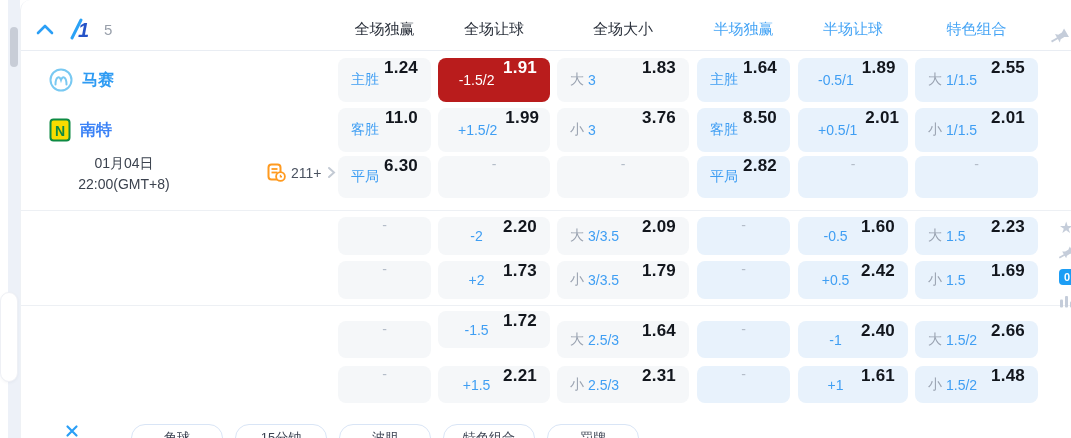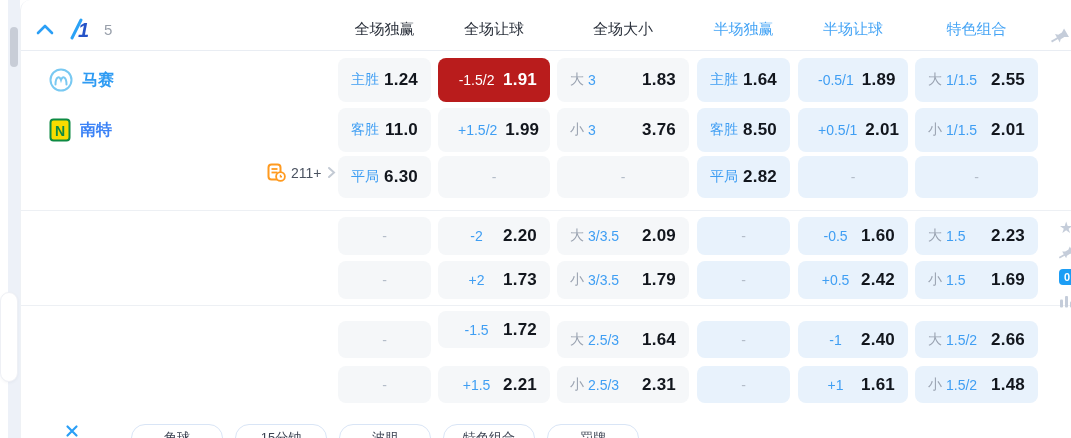--- a/index.html
+++ b/index.html
@@ -29,21 +29,21 @@
   
   .team-row{position:absolute;left:28px;display:flex;align-items:center;gap:9px;height:26px;}
   .team-name{font-size:16px;font-weight:bold;}
   .team-name.home{color:#2e9bf3;}
   .team-name.away{color:#3b82f6;}
   .kickoff{position:absolute;left:18px;top:153px;width:170px;text-align:center;
     font-size:14px;line-height:21px;color:#3b424e;}
   .more-markets{position:absolute;left:246px;top:163px;display:flex;align-items:center;gap:5px;cursor:pointer;}
   .more-markets .cnt{font-size:14px;color:#4a5260;}
   
-  .cell{position:absolute;border-radius:8px;display:flex;align-items:center;
+  .cell{position:absolute;border-radius:8px;display:flex;
     justify-content:space-between;padding:0 13px;box-sizing:border-box;cursor:pointer;}
   .cell.full{background:#f5f7f9;}
   .cell.half{background:#e8f2fc;}
   .cell.selected{background:#b91c1c;}
   .cell .lab{font-size:14px;color:#3f9ef3;display:flex;align-items:center;gap:4px;white-space:nowrap;}
   .cell .pre{color:#9aa3b1;}
   .cell .val{font-size:17px;font-weight:bold;color:#12161d;letter-spacing:.2px;}
   .cell.selected .lab,.cell.selected .lab .pre,.cell.selected .val{color:#ffffff;}
   .cell.hcap{padding-left:20px;}
   .cell.hcap .lab{flex:1;justify-content:center;padding-right:8px;}
@@ -113,20 +113,24 @@
   <div class="team-row" style="top:117px;">
     <span style="display:flex;">
       <svg width="22" height="24" viewBox="0 0 22 24">
         <rect x="1.5" y="1.5" width="19" height="21" rx="3" fill="#f7dc00" stroke="#0d8a43" stroke-width="2"></rect>
         <text x="6" y="17.5" font-size="14" font-weight="bold" fill="#0d8a43" font-family="Liberation Sans,sans-serif">N</text>
       </svg>
     </span>
     <span class="team-name away">南特</span>
   </div>
 
+  <div class="kickoff">
+    <div>01月04日</div>
+    <div>22:00(GMT+8)</div>
+  </div>
 
   <div class="more-markets">
     <span style="display:flex;">
       <svg width="19" height="19" viewBox="0 0 19 19">
         <rect x="1.5" y="1.5" width="12" height="15" rx="3" fill="none" stroke="#ff9a1f" stroke-width="2"></rect>
         <line x1="4.5" y1="6" x2="10.5" y2="6" stroke="#ff9a1f" stroke-width="1.8"></line>
         <line x1="4.5" y1="9.5" x2="10.5" y2="9.5" stroke="#ff9a1f" stroke-width="1.8"></line>
         <circle cx="13.5" cy="13.5" r="4.4" fill="#ffffff" stroke="#ff9a1f" stroke-width="1.8"></circle>
         <path d="M13.5 11.8 L13.5 13.7 L15 13.7" stroke="#ff9a1f" stroke-width="1.4" fill="none"></path>
       </svg>

